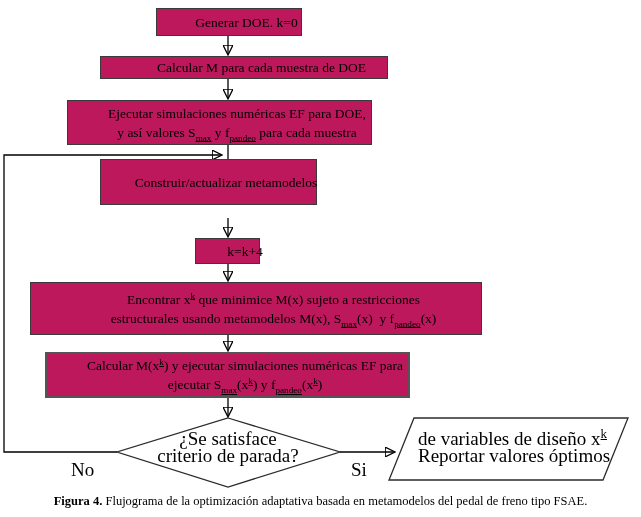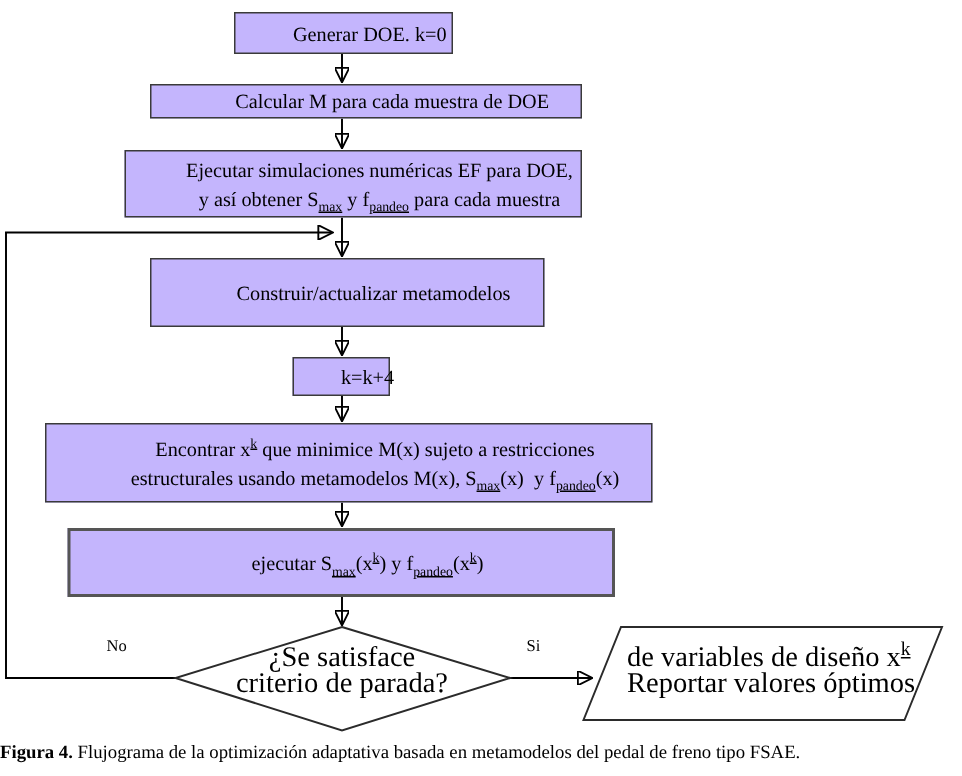--- a/index.html
+++ b/index.html
@@ -28,21 +28,21 @@
   }
   .wires polygon.shape {
     fill: #ffffff;
     stroke: #2b2b2b;
     stroke-width: 1.3;
   }
   .box {
     position: absolute;
     box-sizing: border-box;
     border: 1px solid #3a3a3a;
-    background: #c4b5fd;
+    background: #be185d;
     display: flex;
     flex-direction: column;
     align-items: center;
     justify-content: center;
     text-align: center;
     font-size: 13.5px;
     line-height: 19px;
     padding-left: 35px;
   }
   .box.thick { border-width: 2px; border-color: #555; }
@@ -53,27 +53,29 @@
     line-height: 17px;
   }
   .ln { white-space: pre; }
   sub, sup {
     font-size: 68%;
     line-height: 0;
     text-decoration: underline;
   }
   .edge-label {
     position: absolute;
-    font-size: 11px;
+    font-size: 19px;
+    margin-top: 34px;
   }
   .caption {
     position: absolute;
     left: 0;
     top: 494px;
     width: 641px;
+    text-align: center;
     font-size: 12.5px;
   }
   .caption b { font-weight: bold; }
 </style>
 </head>
 <body>
 
 <div class="stage">
 
   <svg class="wires" width="641" height="517" viewBox="0 0 641 517">
@@ -96,39 +98,40 @@
   </svg>
 
   <div class="box" style="left:156px;top:8px;width:146px;height:28px">
     <div class="ln">Generar DOE. k=0</div>
   </div>
 
   <div class="box" style="left:100px;top:56px;width:288px;height:23px">
     <div class="ln">Calcular M para cada muestra de DOE</div>
   </div>
 
-  <div class="box" style="left:83px;top:100px;width:305px;height:45px">
+  <div class="box" style="left:67px;top:100px;width:305px;height:45px">
     <div class="ln">Ejecutar simulaciones numéricas EF para DOE,</div>
-    <div class="ln"><span>y así obtener S</span><sub>max</sub><span> y f</span><sub>pandeo</sub><span> para cada muestra</span></div>
+    <div class="ln"><span>y así valores S</span><sub>max</sub><span> y f</span><sub>pandeo</sub><span> para cada muestra</span></div>
   </div>
 
-  <div class="box" style="left:100px;top:172px;width:263px;height:46px">
+  <div class="box" style="left:100px;top:159px;width:217px;height:46px">
     <div class="ln">Construir/actualizar metamodelos</div>
   </div>
 
   <div class="box" style="left:195px;top:238px;width:65px;height:26px">
     <div class="ln">k=k+4</div>
   </div>
 
-  <div class="box" style="left:30px;top:282px;width:405px;height:53px">
+  <div class="box" style="left:30px;top:282px;width:452px;height:53px">
     <div class="ln"><span>Encontrar x</span><sup>k</sup><span> que minimice M(x) sujeto a restricciones</span></div>
     <div class="ln"><span>estructurales usando metamodelos M(x), S</span><sub>max</sub><span>(x)  y f</span><sub>pandeo</sub><span>(x)</span></div>
   </div>
 
   <div class="box thick" style="left:45px;top:352px;width:365px;height:46px">
+    <div class="ln"><span>Calcular M(x</span><sup>k</sup><span>) y ejecutar simulaciones numéricas EF para</span></div>
     <div class="ln"><span>ejecutar S</span><sub>max</sub><span>(x</span><sup>k</sup><span>) y f</span><sub>pandeo</sub><span>(x</span><sup>k</sup><span>)</span></div>
   </div>
 
   <div class="label" style="left:150px;top:430px;width:156px">
     <div class="ln">¿Se satisface</div>
     <div class="ln">criterio de parada?</div>
   </div>
 
   <div class="label" style="left:418px;top:430px;width:182px">
     <div class="ln"><span>de variables de diseño x</span><sup>k</sup></div>

